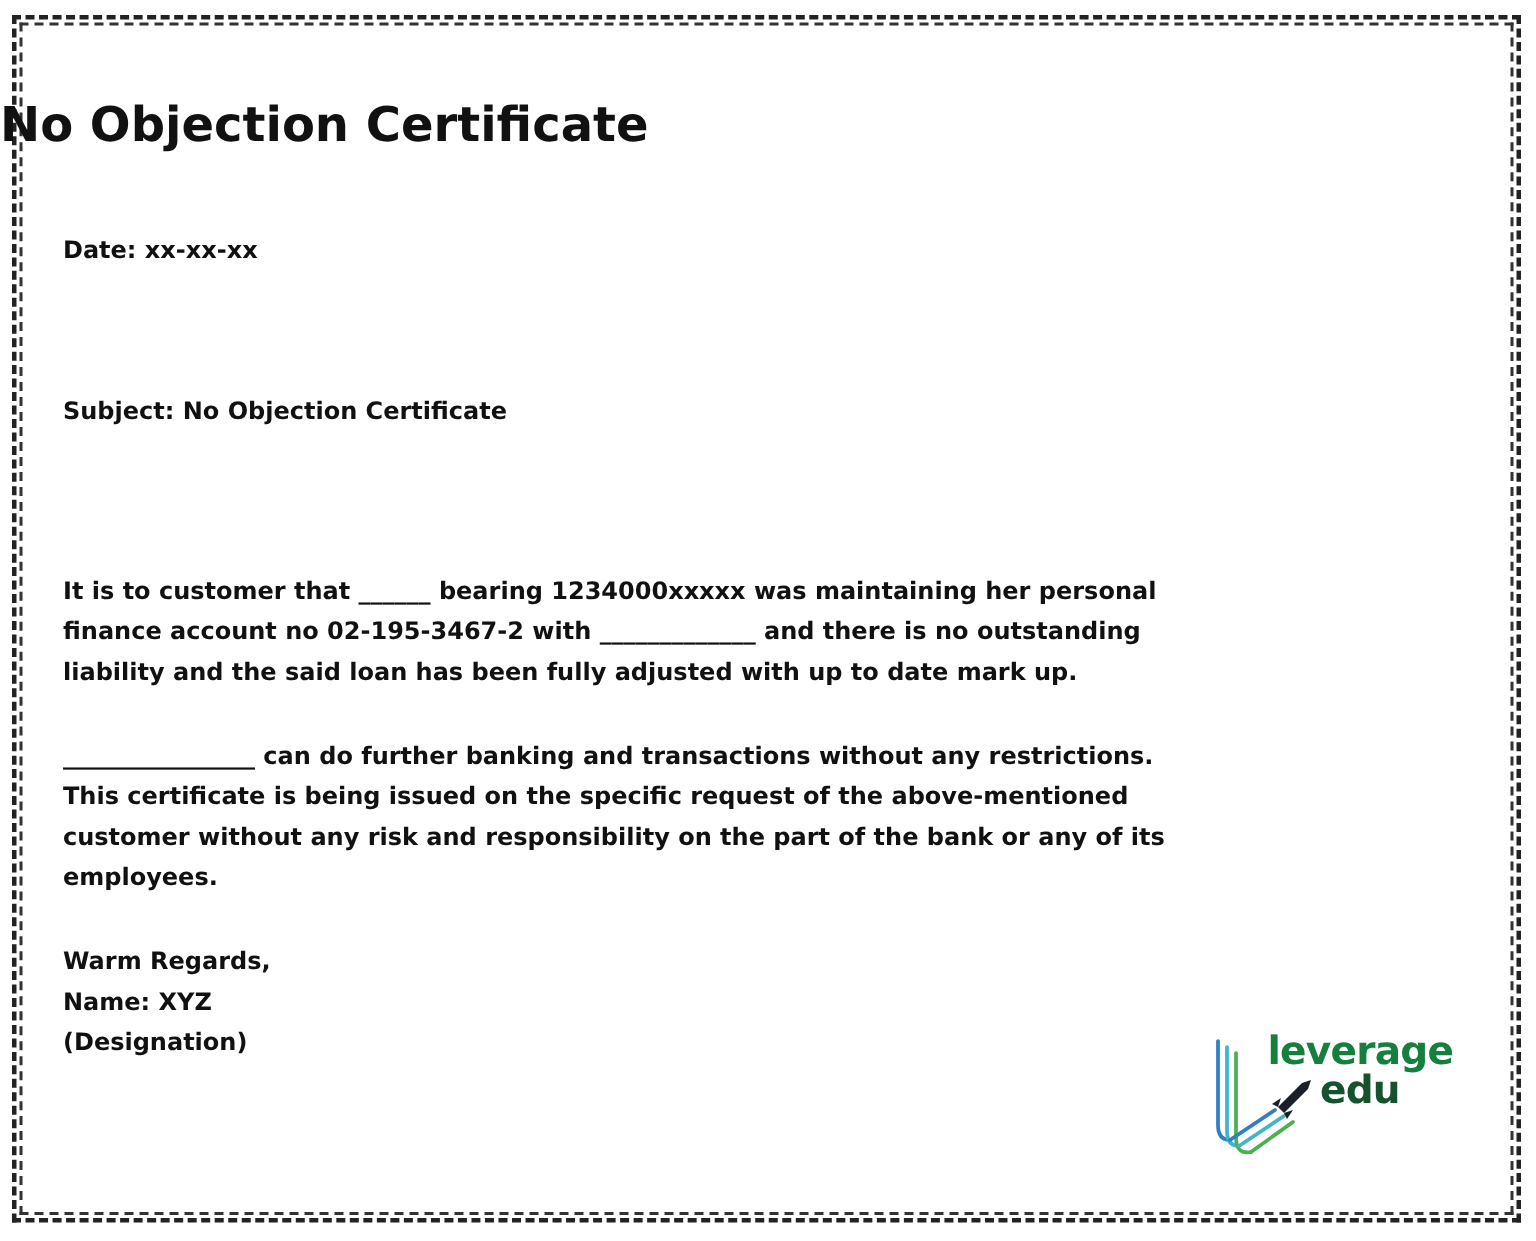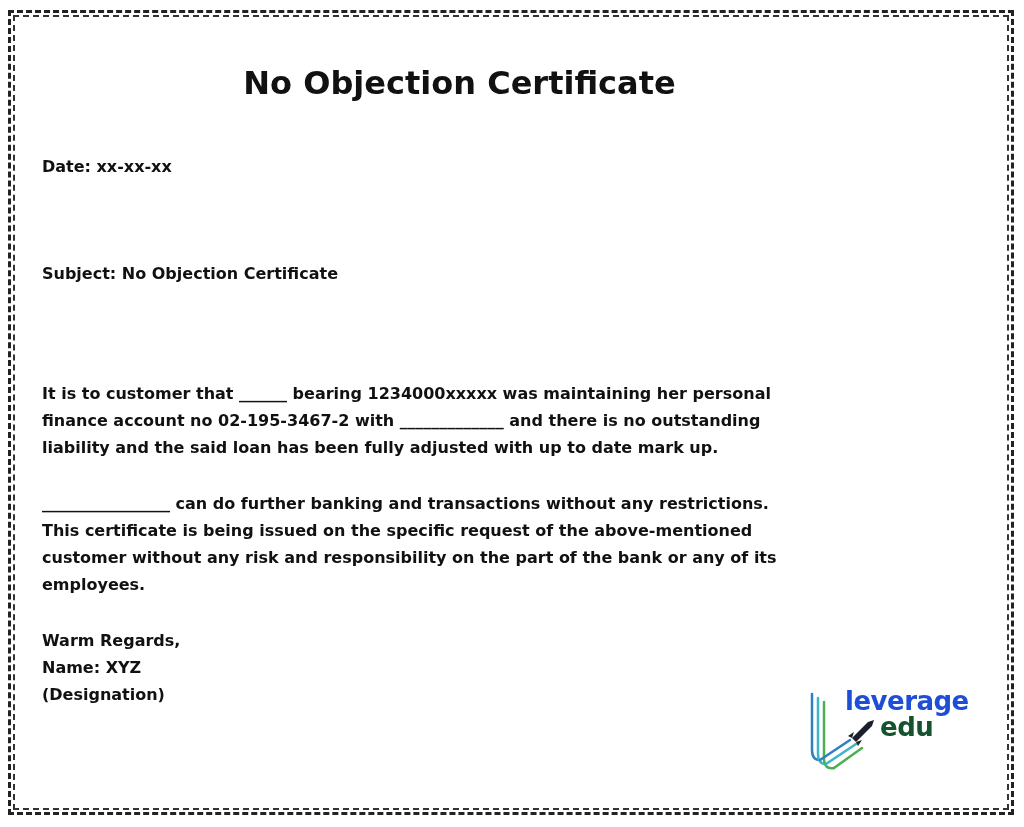--- a/index.html
+++ b/index.html
@@ -1,23 +1,23 @@
 <!DOCTYPE html>
 <html><head>
 <meta charset="utf-8">
 <style>
   html, body { margin:0; padding:0; background:#ffffff; }
   body { width:1024px; height:827px; position:relative; overflow:hidden; font-family:"DejaVu Sans", sans-serif; color:#111; }
   .frame { position:absolute; left:8px; top:10px; width:1006px; height:805px; box-sizing:border-box; }
   .border-outer { position:absolute; left:0; top:0; right:0; bottom:0; border:3px dashed #222; }
   .border-inner { position:absolute; left:5px; top:5px; right:5px; bottom:5px; border:2px dashed #333; }
-  .title { position:absolute; left:0; width:919px; top:64px; text-align:center; font-size:32px; font-weight:bold; letter-spacing:0px; }
+  .title { position:absolute; left:0; width:919px; top:64px; text-align:left; font-size:32px; font-weight:bold; letter-spacing:0px; }
   .line { position:absolute; left:42px; font-size:16px; font-weight:bold; white-space:nowrap; }
   .logo { position:absolute; left:806px; top:688px; width:170px; height:90px; }
-  .logo-text1 { position:absolute; left:845px; top:686px; font-size:26px; font-weight:900; font-family:"DejaVu Sans", sans-serif; color:#1d4ed8; letter-spacing:-0.5px;text-align:right; }
+  .logo-text1 { position:absolute; left:845px; top:686px; font-size:26px; font-weight:900; font-family:"DejaVu Sans", sans-serif; color:#15803d; letter-spacing:-0.5px;text-align:right; }
   .logo-text2 { position:absolute; left:880px; top:712px; font-size:26px; font-weight:900; font-family:"DejaVu Sans", sans-serif; color:#14532d; letter-spacing:-0.5px; }
 </style>
 </head>
 <body>
 
 <div class="frame">
   <div class="border-outer"></div>
   <div class="border-inner"></div>
 </div>
 

